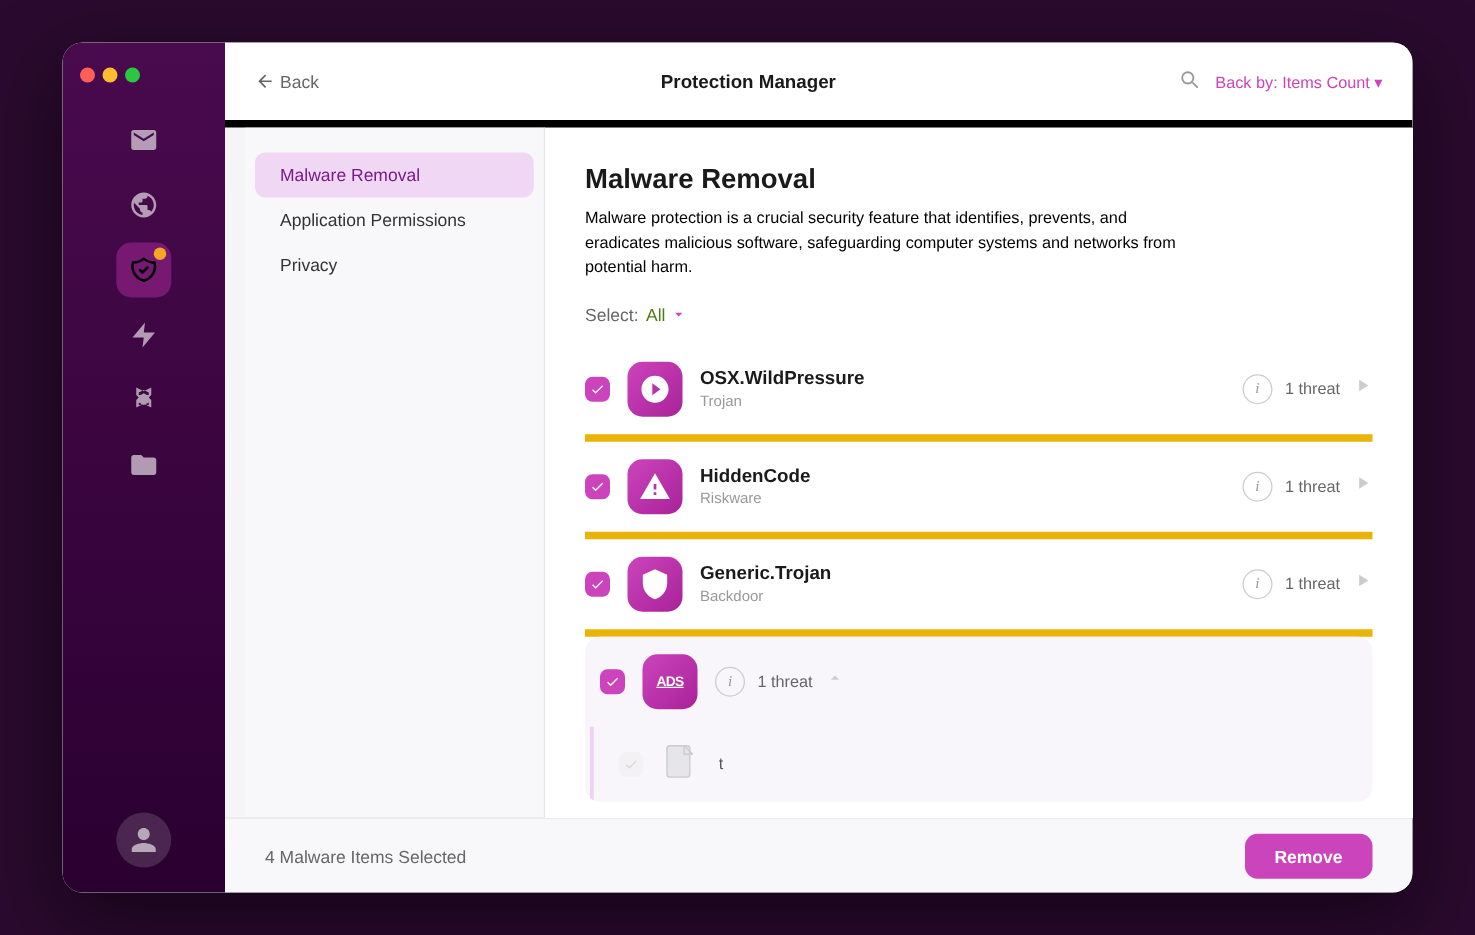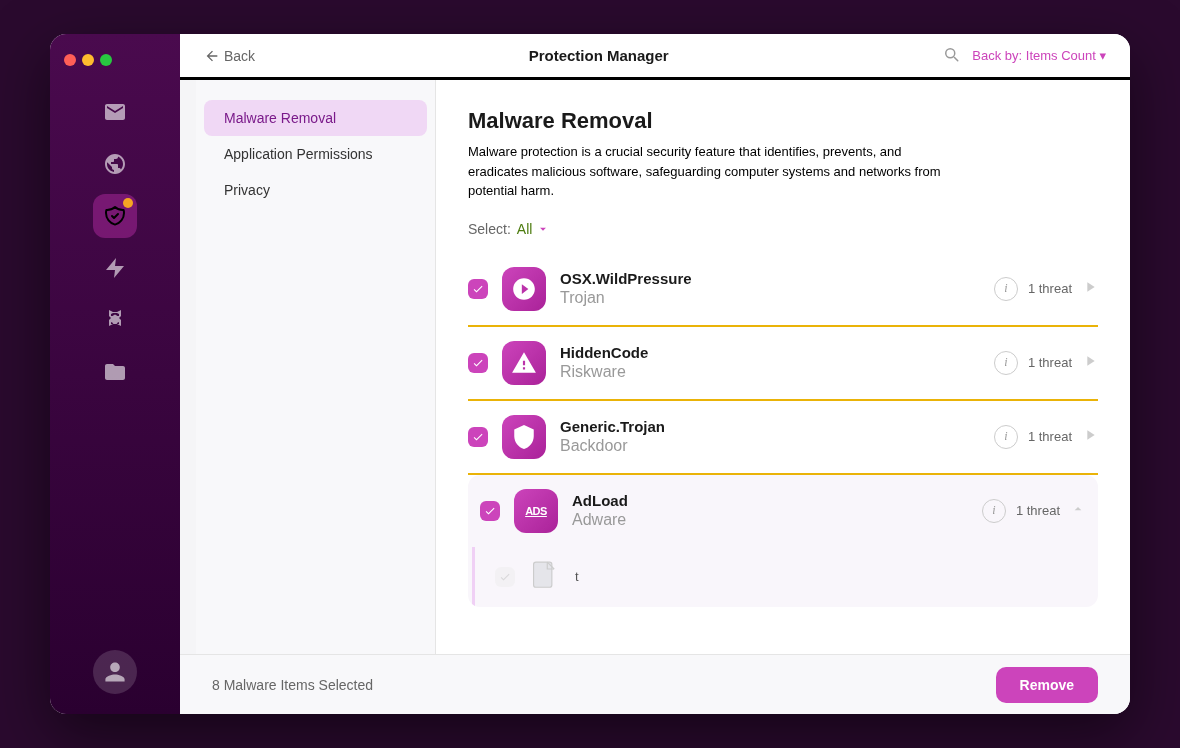--- a/index.html
+++ b/index.html
@@ -80,25 +80,25 @@
     }
     
     .main {
       flex: 1;
       display: flex;
       flex-direction: column;
     }
     
     .header {
       background: white;
-      height: 46px;
+      height: 68px;
       display: flex;
       align-items: center;
       padding: 0 24px;
-      border-bottom: 3px solid #000000;
+      border-bottom: 6px solid #000000;
     }
     .back-btn {
       display: flex;
       align-items: center;
       gap: 4px;
       color: #666;
       cursor: pointer;
       font-size: 14px;
     }
     .back-btn svg { width: 16px; height: 16px; fill: #666; }
@@ -187,21 +187,21 @@
       cursor: pointer;
       font-weight: 500;
     }
     .select-all svg { width: 14px; height: 14px; fill: #cc44bb; }
     
     .threat-list { display: flex; flex-direction: column; gap: 0; }
     .threat-item {
       display: flex;
       align-items: center;
       padding: 14px 0;
-      border-bottom: 2px solid #eab308;
+      border-bottom: 6px solid #eab308;
       gap: 14px;
     }
     .checkbox {
       width: 20px;
       height: 20px;
       border-radius: 6px;
       background: #cc44bb;
       display: flex;
       align-items: center;
       justify-content: center;
@@ -223,21 +223,21 @@
       flex-shrink: 0;
       font-weight: 700;
       font-size: 13px;
     }
     .threat-icon.trojan { background: linear-gradient(135deg, #cc44bb, #aa2299); }
     .threat-icon.riskware { background: linear-gradient(135deg, #cc44bb, #aa2299); }
     .threat-icon.backdoor { background: linear-gradient(135deg, #cc44bb, #aa2299); }
     .threat-icon.adware { background: linear-gradient(135deg, #cc44bb, #aa2299); text-decoration: underline; }
     .threat-info { flex: 1; }
     .threat-name { font-size: 15px; font-weight: 600; color: #1a1a1a; }
-    .threat-type { font-size: 16px; color: #999; margin-top: 2px; }
+    .threat-type { font-size: 12px; color: #999; margin-top: 2px; }
     .threat-meta {
       display: flex;
       align-items: center;
       gap: 10px;
     }
     .info-btn {
       width: 24px;
       height: 24px;
       border-radius: 50%;
       border: 1.5px solid #ccc;
@@ -485,24 +485,20 @@
           <div style="background:#f9f6fb; border-radius:12px; overflow:hidden;">
             <div class="threat-item" style="border-bottom:none; padding: 14px 12px;">
               <div class="checkbox">
                 <svg viewBox="0 0 24 24">
                     <path d="M9 16.17L4.83 12l-1.42 1.41L9 19 21 7l-1.41-1.41z"></path>
                   </svg>
               </div>
               <div class="threat-icon adware" style="font-size:11px; color:white; font-weight:800; letter-spacing:-0.5px;">
                 <span>ADS</span>
               </div>
-              <div class="threat-info">
-                <div class="threat-name">AdLoad</div>
-                <div class="threat-type">Adware</div>
-              </div>
               <div class="threat-meta">
                 <div class="info-btn">
                     <span>i</span>
                   </div>
                 <span class="threat-count">1 threat</span>
                 <div class="chevron-btn">
                   <svg viewBox="0 0 24 24" width="18" height="18" fill="#cc44bb">
                       <path d="M7 14l5-5 5 5z"></path>
                     </svg>
                 </div>
@@ -524,17 +520,17 @@
               </div>
               <span class="sub-filename">t</span>
             </div>
           </div>
 
         </div>
       </div>
     </div>
 
     <div class="footer">
-      <span class="footer-info">8 Malware Items Selected</span>
+      <span class="footer-info">4 Malware Items Selected</span>
       <button class="remove-btn">Remove</button>
     </div>
   </div>
 </div>
 
 </body></html>

